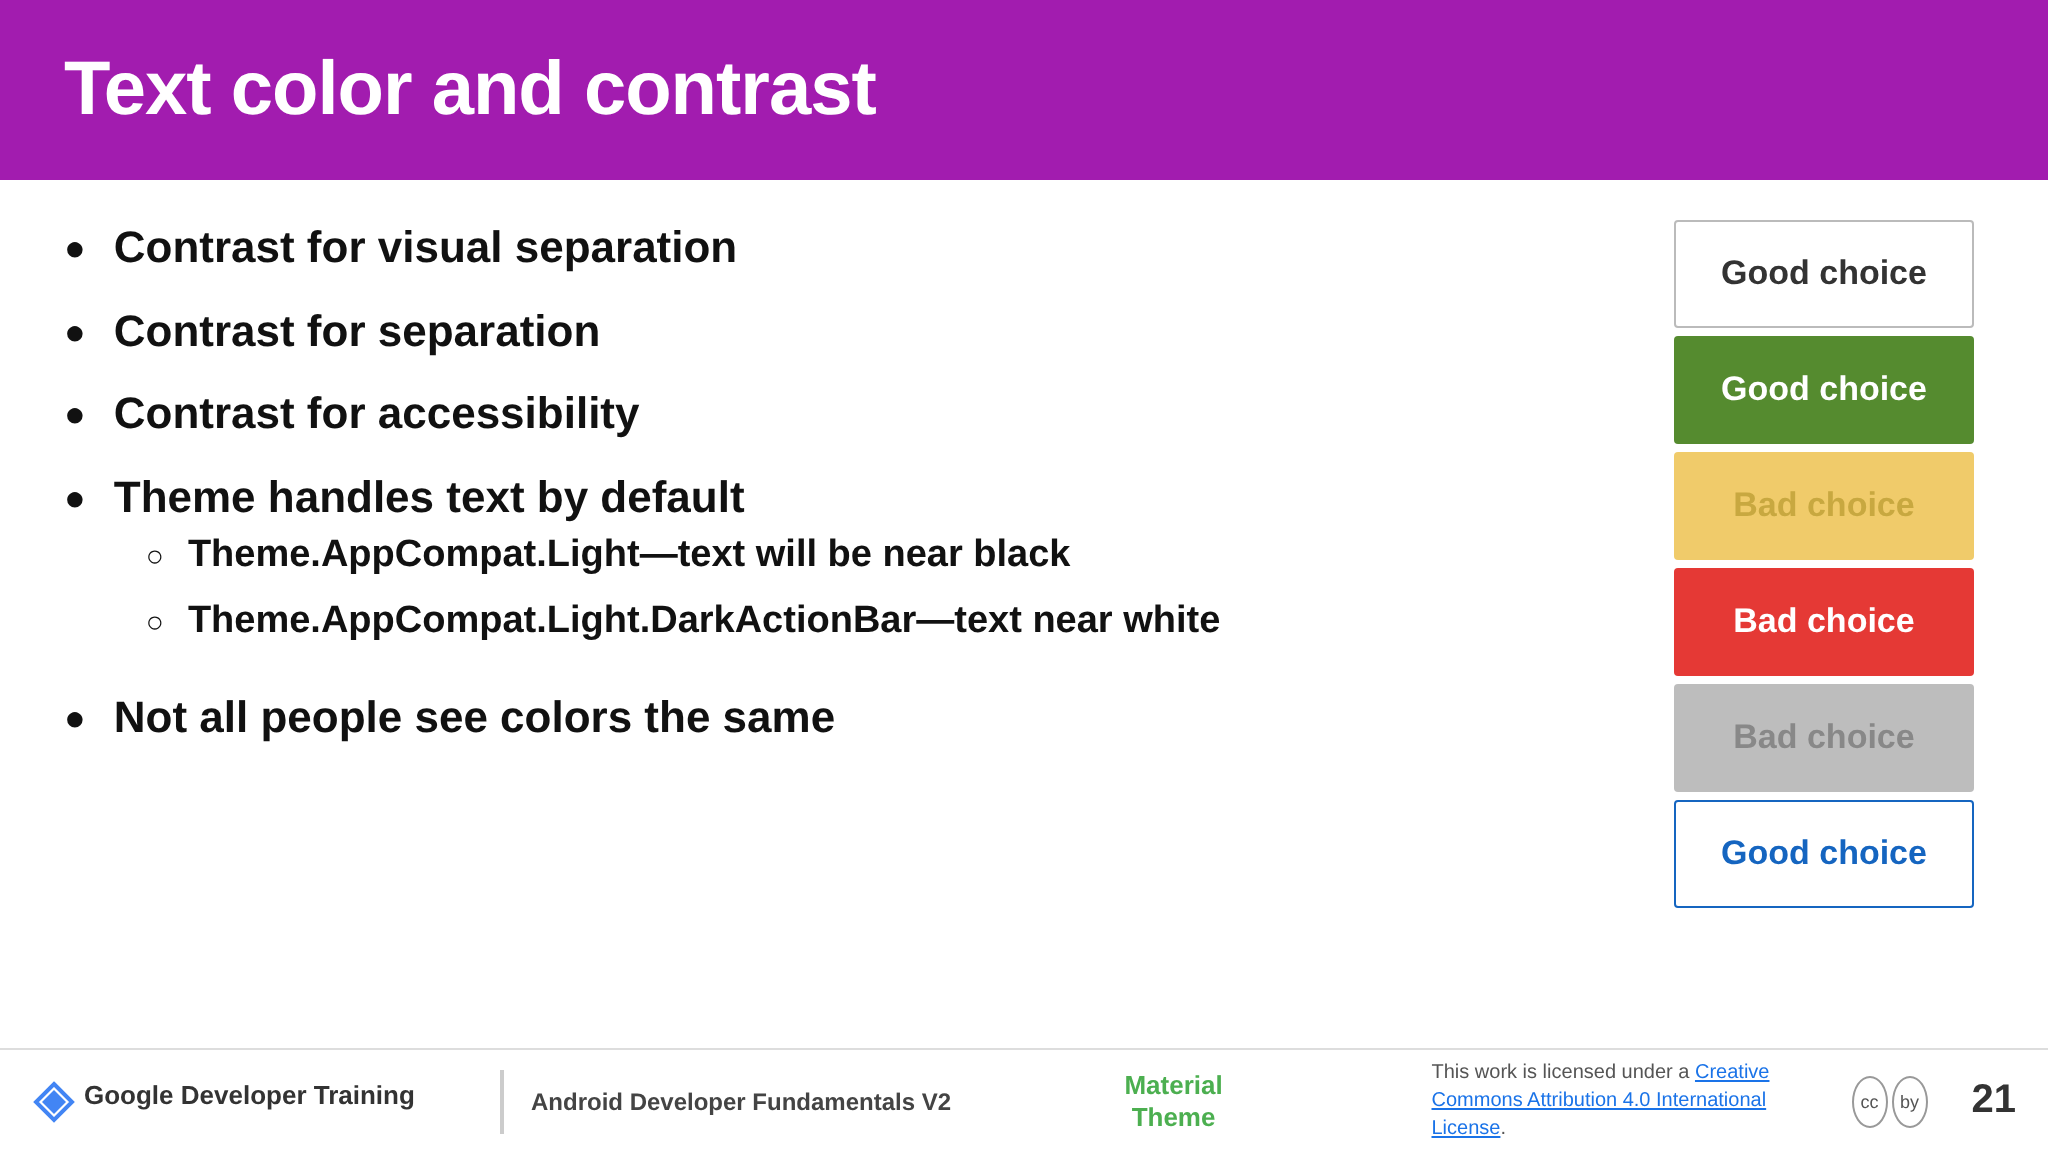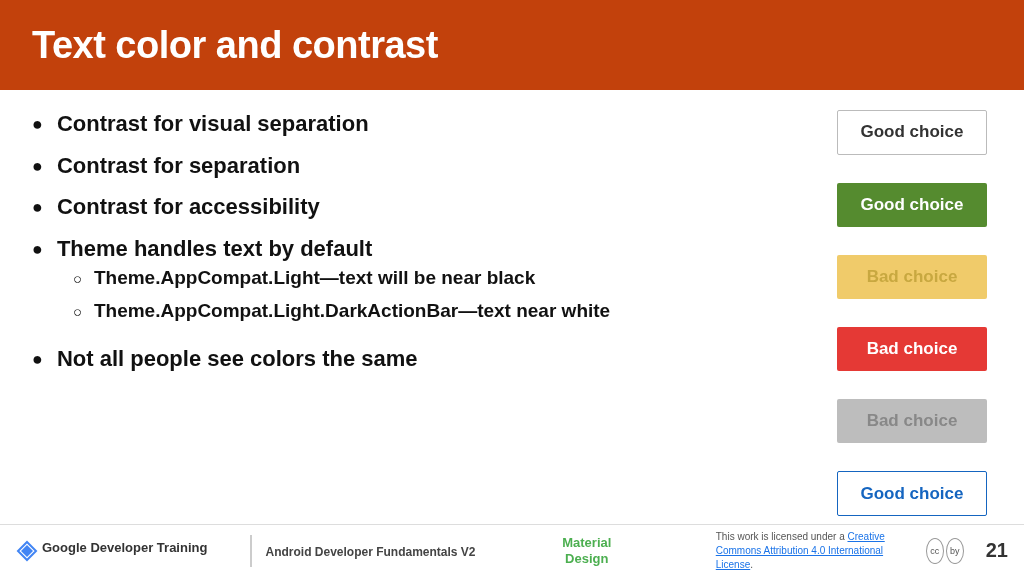--- a/index.html
+++ b/index.html
@@ -9,21 +9,21 @@
       width: 1024px;
       height: 576px;
       overflow: hidden;
       background: #fff;
       display: flex;
       flex-direction: column;
     }
 
     
     .header {
-      background: #c2410c;
+      background: #a21caf;
       padding: 18px 32px;
       min-height: 90px;
       display: flex;
       align-items: center;
     }
 
     .header-title {
       color: #fff;
       font-size: 38px;
       font-weight: 900;
@@ -95,21 +95,21 @@
       margin-right: 12px;
       margin-top: 3px;
       flex-shrink: 0;
       color: #111;
     }
 
     
     .choice-section {
       display: flex;
       flex-direction: column;
-      gap: 28px;
+      gap: 4px;
       padding-top: 4px;
       width: 155px;
       flex-shrink: 0;
     }
 
     .choice-box {
       width: 150px;
       height: 54px;
       display: flex;
       align-items: center;
@@ -350,21 +350,21 @@
 
   <div class="footer-divider"></div>
 
   <div>
     <span class="footer-course">Android Developer Fundamentals V2</span>
   </div>
 
   <div class="footer-center">
     <div class="footer-material">
       <span>Material</span><br>
-      <span>Design</span>
+      <span>Theme</span>
     </div>
   </div>
 
   <div class="footer-right">
     <div class="footer-license-text">
       <span>This work is licensed under a </span><a href="#">Creative Commons Attribution 4.0 International License</a>.
     </div>
     <div class="cc-badge">
       <div class="cc-icon">cc</div>
       <div class="cc-icon">by</div>

